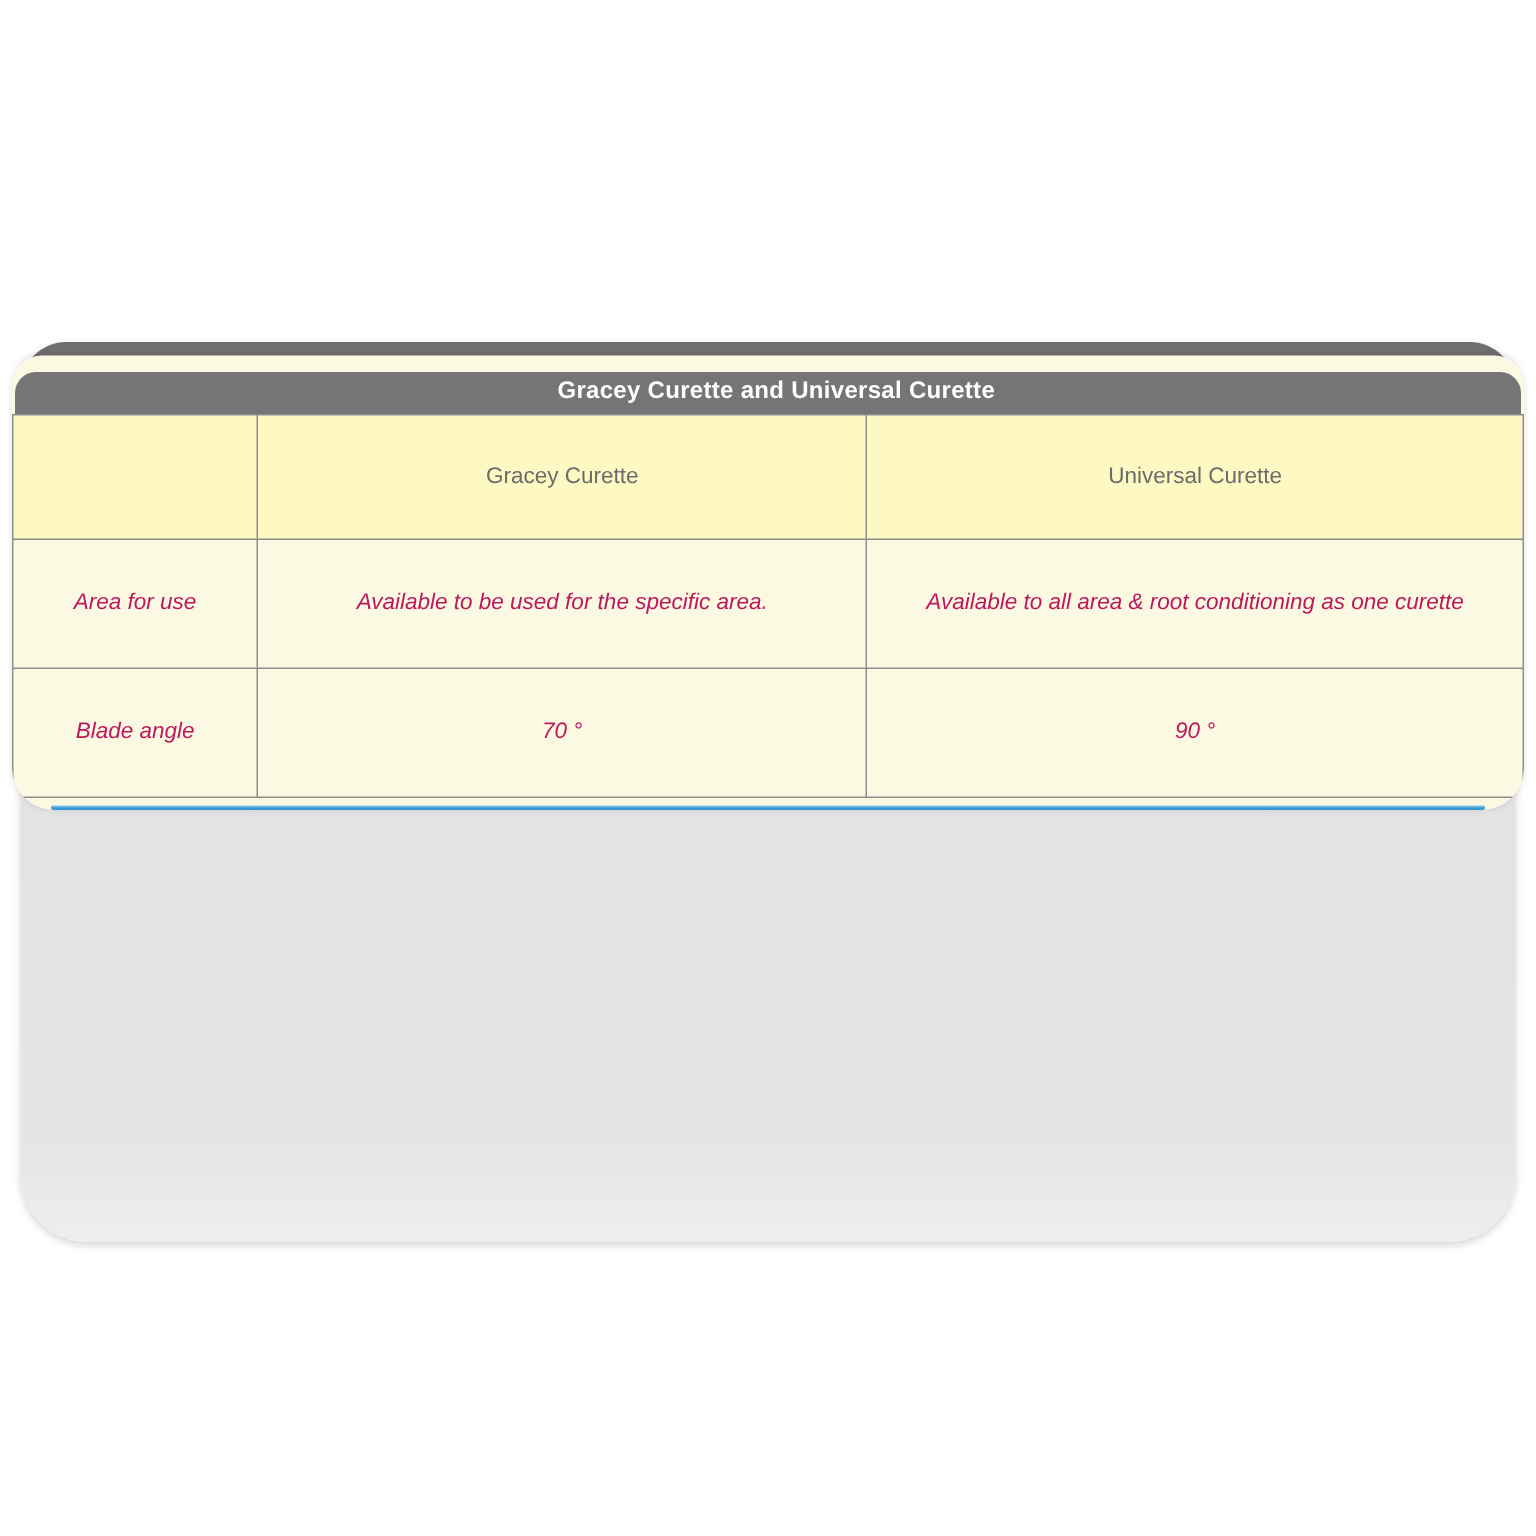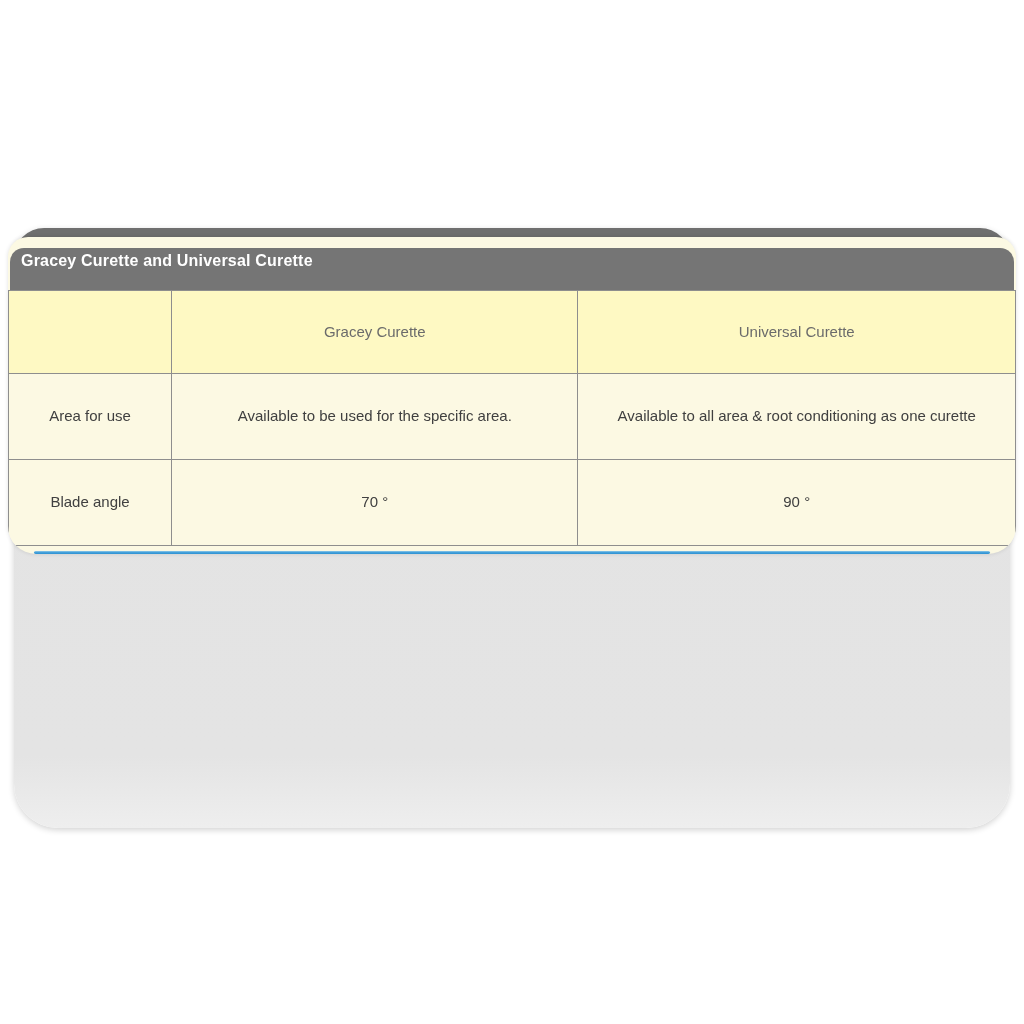--- a/index.html
+++ b/index.html
@@ -37,31 +37,32 @@
   .card {
     position: absolute;
     top: 9px; left: 2px; right: 2px;
     background: #fcf9e3;
     border-radius: 20px 20px 28px 28px;
     overflow: hidden;
     padding-top: 11px;
     box-shadow: 0 0 4px rgba(0,0,0,0.12);
   }
   .title-bar {
-    height: 42px;
+    height: 28px;
     margin: 0 2px;
     background: #757575;
     border-radius: 14px 14px 0 0;
     color: #ffffff;
     font-size: 16px;
     font-weight: bold;
     line-height: 26px;
     padding-left: 11px;
     box-sizing: border-box;
     letter-spacing: 0.2px;
+    text-align: center;
   }
   table.compare {
     width: 100%;
     border-collapse: collapse;
     table-layout: fixed;
   }
   table.compare th,
   table.compare td {
     border: 1px solid #8e8e8e;
     text-align: center;
@@ -72,21 +73,22 @@
   }
   table.compare thead th {
     height: 82px;
     background: #fef9c3;
     color: #6b6b6b;
     font-weight: normal;
   }
   table.compare tbody td {
     height: 85px;
     background: #fcf9e3;
-    color: #404040;
+    color: #be185d;
+    font-style: italic;
   }
   .blue-line {
     height: 3px;
     margin: 5px 26px 0;
     border-radius: 2px;
     background: linear-gradient(180deg, #8fc8ea 0%, #3d9cd8 55%, #2e93d3 100%);
   }
 </style>
 </head>
 <body>

